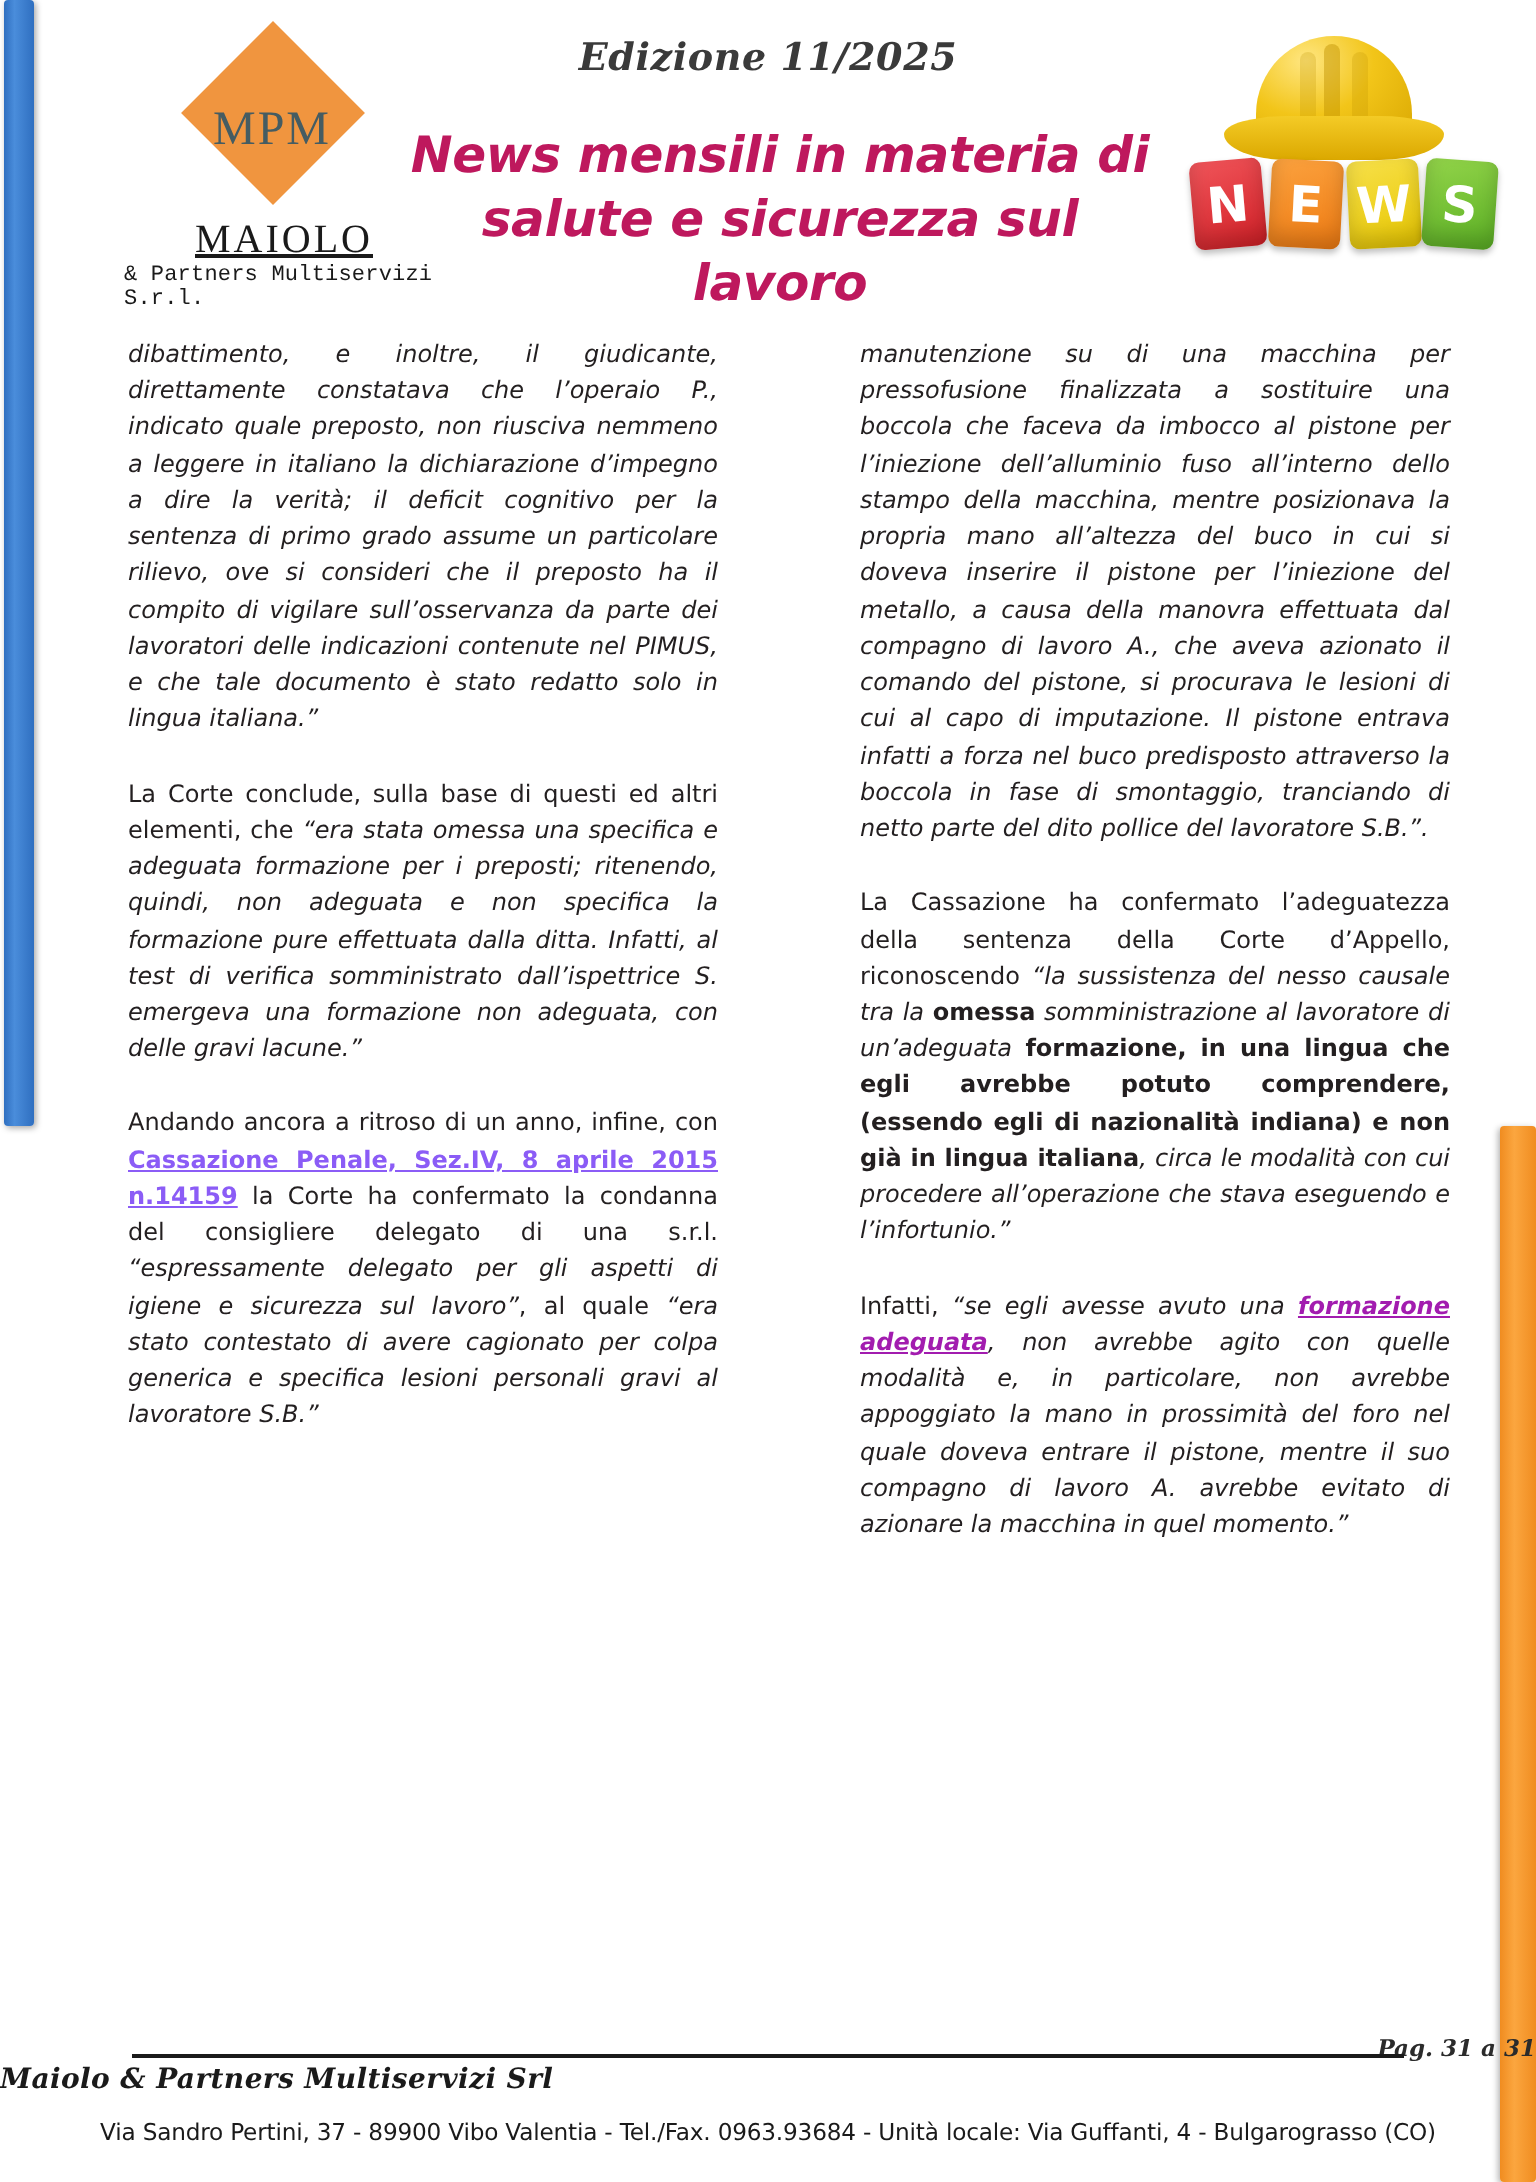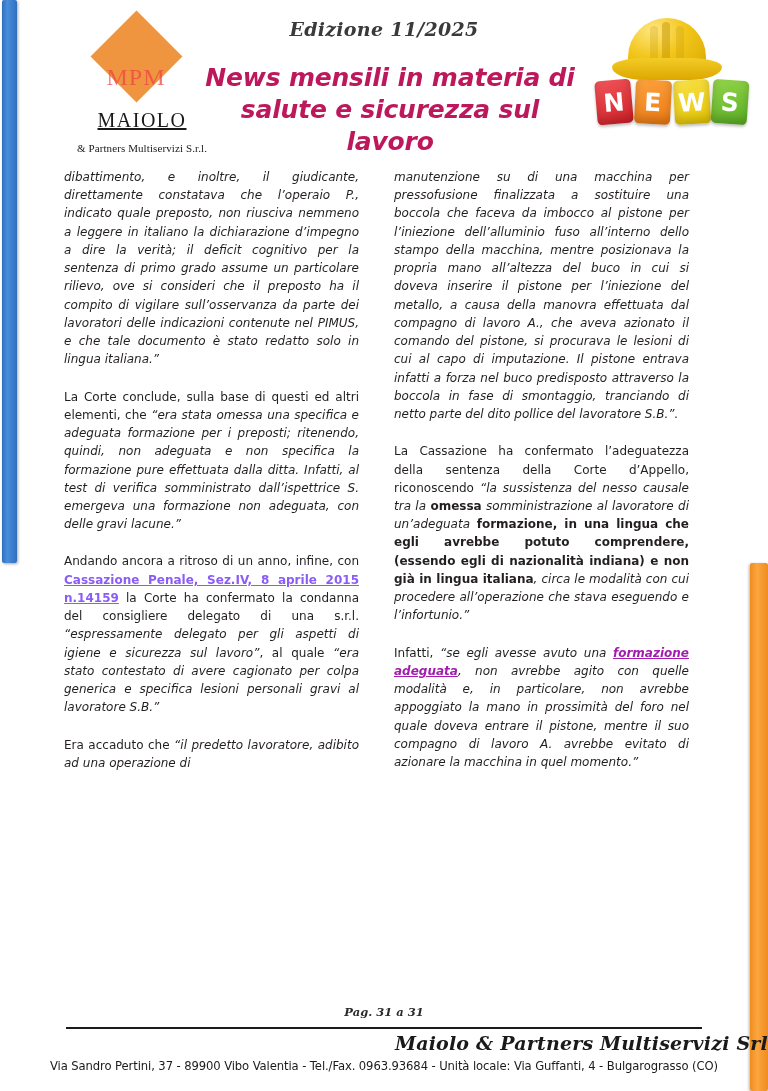--- a/index.html
+++ b/index.html
@@ -80,49 +80,48 @@
     left: 14px;
     top: 0px;
     width: 65px;
     height: 65px;
     background: #f0953f;
     transform: rotate(45deg);
   }
   .logo-mpm {
     position: absolute;
     left: 0;
-    top: 40px;
+    top: 28px;
     width: 92px;
     text-align: center;
     font-family: "Liberation Serif", serif;
     font-size: 24px;
     letter-spacing: 1px;
-    color: #ef4444;
+    color: #0c4a6e;
     opacity: 0.75;
   }
   .logo-name {
     position: absolute;
     left: 0;
     top: 86px;
     width: 160px;
     text-align: center;
     font-family: "Liberation Serif", serif;
     font-size: 20px;
     letter-spacing: 1.5px;
     color: #1a1a1a;
     line-height: 1;
     text-decoration: underline;
   }
   .logo-sub {
     position: absolute;
     left: 0;
-    top: 118px;
+    top: 108px;
     width: 160px;
-    text-align: center;
-    font-family: Liberation Serif, serif;
+    font-family: Liberation Mono, monospace;
     font-size: 11px;
     color: #1a1a1a;
     letter-spacing: 0.1px;
   }
 
   
   .doc-title {
     position: absolute;
     left: 200px;
     top: 62px;
@@ -215,21 +214,21 @@
     top: 168px;
     width: 768px;
     height: 835px;
   }
   .col {
     position: absolute;
     top: 0;
     width: 295px;
   }
   .col-left  { left: 64px; }
-  .col-right { left: 394px; }
+  .col-right { left: 430px; }
 
   p.para {
     margin: 0 0 19px 0;
     font-family: "DejaVu Sans", sans-serif;
     font-size: 12px;
     line-height: 1.52;
     color: #231f20;
     text-align: justify;
     text-justify: inter-word;
   }
@@ -252,47 +251,47 @@
   .footer {
     position: absolute;
     left: 0;
     top: 1005px;
     width: 768px;
     height: 86px;
   }
   .footer-page {
     position: absolute;
     left: 0;
-    top: 0;
-    width: 768px;
-    text-align: center;
+    top: 12px;
+    width: 768px;
+    text-align: right;
     font-family: "DejaVu Serif", serif;
     font-style: italic;
     font-weight: bold;
     font-size: 11.5px;
     color: #2b2b2b;
   }
   .footer-rule {
     position: absolute;
     left: 66px;
     top: 22px;
     width: 636px;
     height: 1.6px;
     background: #1a1a1a;
   }
   .footer-company {
     position: absolute;
     left: 0;
     top: 27px;
     width: 768px;
-    text-align: right;
+    text-align: left;
     font-family: "DejaVu Serif", serif;
     font-style: italic;
     font-weight: bold;
-    font-size: 19px;
+    font-size: 14px;
     color: #1a1a1a;
     letter-spacing: 0.2px;
   }
   .footer-address {
     position: absolute;
     left: 0;
     top: 54px;
     width: 768px;
     text-align: center;
     font-family: "DejaVu Sans", sans-serif;
@@ -337,21 +336,20 @@
       <div class="news-block nb-s">S</div>
     </div>
   </div>
 </div>
 
 <div class="columns">
   <div class="col col-left">
       <p class="para italic"><span class="i">dibattimento, e inoltre, il giudicante, direttamente constatava che l’operaio P., indicato quale preposto, non riusciva nemmeno a leggere in italiano la dichiarazione d’impegno a dire la verità; il deficit cognitivo per la sentenza di primo grado assume un particolare rilievo, ove si consideri che il preposto ha il compito di vigilare sull’osservanza da parte dei lavoratori delle indicazioni contenute nel PIMUS, e che tale documento è stato redatto solo in lingua italiana.”</span></p>
       <p class="para"><span>La Corte conclude, sulla base di questi ed altri elementi, che </span><span class="i">“era stata omessa una specifica e adeguata formazione per i preposti; ritenendo, quindi, non adeguata e non specifica la formazione pure effettuata dalla ditta. Infatti, al test di verifica somministrato dall’ispettrice S. emergeva una formazione non adeguata, con delle gravi lacune.”</span></p>
       <p class="para"><span>Andando ancora a ritroso di un anno, infine, con </span><span class="link">Cassazione Penale, Sez.IV, 8 aprile 2015 n.14159</span><span> la Corte ha confermato la condanna del consigliere delegato di una s.r.l. </span><span class="i">“espressamente delegato per gli aspetti di igiene e sicurezza sul lavoro”</span><span>, al quale </span><span class="i">“era stato contestato di avere cagionato per colpa generica e specifica lesioni personali gravi al lavoratore S.B.”</span></p>
-      <p class="para"><span>Era accaduto che </span><span class="i">“il predetto lavoratore, adibito ad una operazione di</span></p>
     </div>
   <div class="col col-right">
       <p class="para italic"><span class="i">manutenzione su di una macchina per pressofusione finalizzata a sostituire una boccola che faceva da imbocco al pistone per l’iniezione dell’alluminio fuso all’interno dello stampo della macchina, mentre posizionava la propria mano all’altezza del buco in cui si doveva inserire il pistone per l’iniezione del metallo, a causa della manovra effettuata dal compagno di lavoro A., che aveva azionato il comando del pistone, si procurava le lesioni di cui al capo di imputazione. Il pistone entrava infatti a forza nel buco predisposto attraverso la boccola in fase di smontaggio, tranciando di netto parte del dito pollice del lavoratore S.B.”.</span></p>
       <p class="para"><span>La Cassazione ha confermato l’adeguatezza della sentenza della Corte d’Appello, riconoscendo </span><span class="i">“la sussistenza del nesso causale tra la </span><span class="bi">omessa</span><span class="i"> somministrazione al lavoratore di un’adeguata </span><span class="bi">formazione, in una lingua che egli avrebbe potuto comprendere, (essendo egli di nazionalità indiana) e non già in lingua italiana</span><span class="i">, circa le modalità con cui procedere all’operazione che stava eseguendo e l’infortunio.”</span></p>
       <p class="para"><span>Infatti, </span><span class="i">“se egli avesse avuto una </span><span class="link-italic">formazione adeguata</span><span class="i">, non avrebbe agito con quelle modalità e, in particolare, non avrebbe appoggiato la mano in prossimità del foro nel quale doveva entrare il pistone, mentre il suo compagno di lavoro A. avrebbe evitato di azionare la macchina in quel momento.”</span></p>
     </div>
 </div>
 
 <div class="footer">
   <div class="footer-page">Pag. 31 a 31</div>

